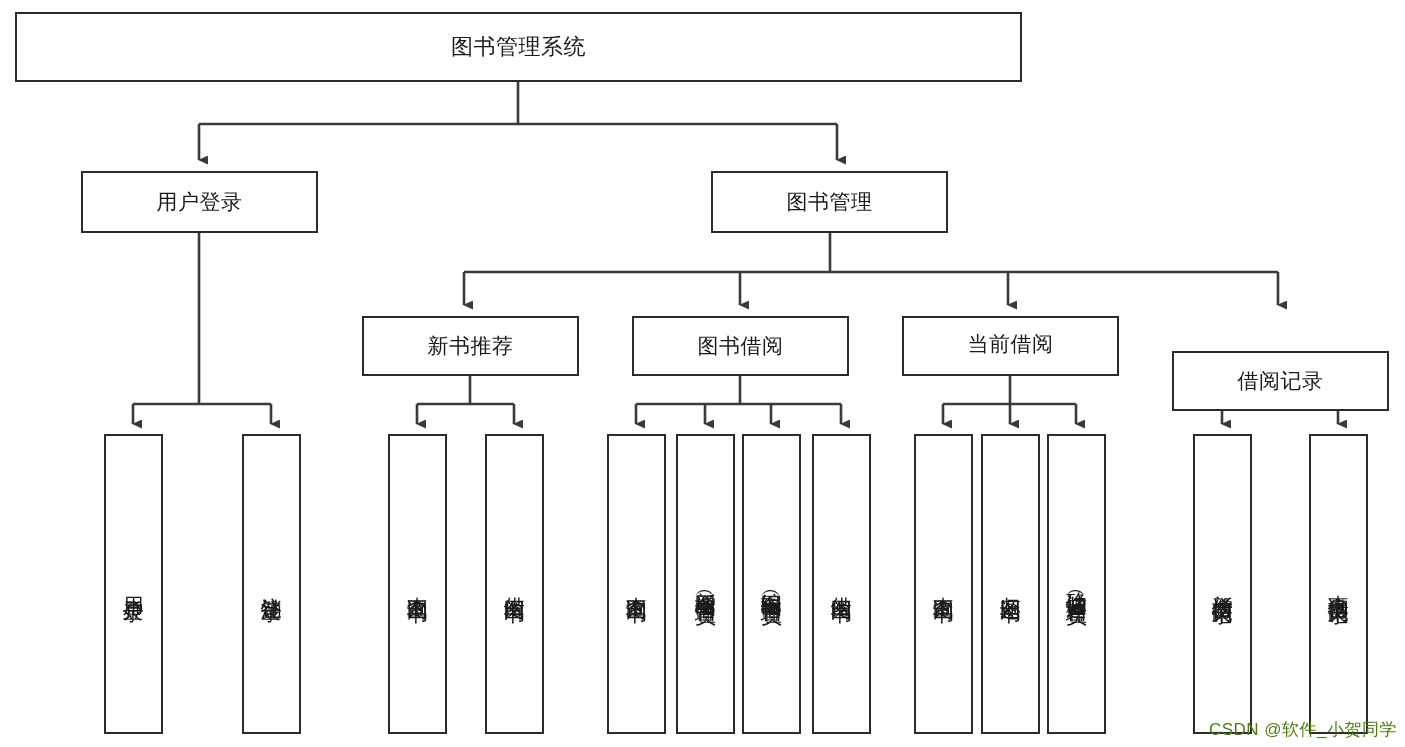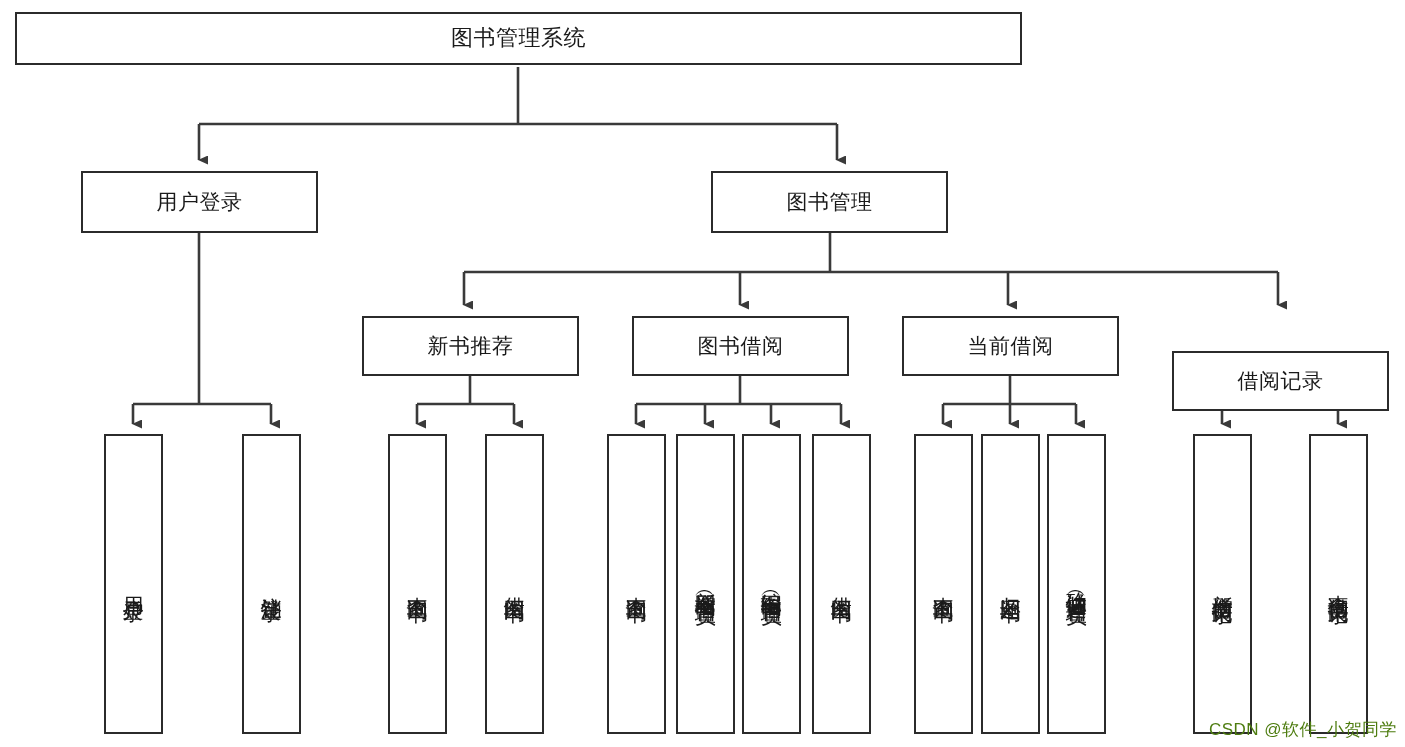--- a/index.html
+++ b/index.html
@@ -131,41 +131,41 @@
     </g>
 
     <g stroke="#3a3a3a" stroke-width="2.6" fill="none">
       <path d="M 1280 376 L 1280 404"></path>
       <path d="M 1222 404 L 1338 404"></path>
       <path d="M 1222 404 L 1222 424" marker-end="url(#arrowhead)"></path>
       <path d="M 1338 404 L 1338 424" marker-end="url(#arrowhead)"></path>
     </g>
   </svg>
 
-  <div class="node-box" style="left:15px; top:12px; width:1007px; height:53px;">
+  <div class="node-box" style="left:15px; top:12px; width:1007px; height:70px;">
     <span class="node-label-h root-label">图书管理系统</span>
   </div>
 
   <div class="node-box" style="left:81px; top:171px; width:237px; height:62px;">
     <span class="node-label-h">用户登录</span>
   </div>
 
   <div class="node-box" style="left:362px; top:316px; width:217px; height:60px;">
     <span class="node-label-h">新书推荐</span>
   </div>
 
   <div class="node-box" style="left:711px; top:171px; width:237px; height:62px;">
     <span class="node-label-h">图书管理</span>
   </div>
 
   <div class="node-box" style="left:632px; top:316px; width:217px; height:60px;">
     <span class="node-label-h">图书借阅</span>
   </div>
 
-  <div class="node-box" style="left:902px; top:316px; width:217px; height:60px;">
+  <div class="node-box" style="left:902px; top:316px; width:217px; height:60px;font-family:Liberation Mono, monospace;">
     <span class="node-label-h">当前借阅</span>
   </div>
 
   <div class="node-box" style="left:1172px; top:316px; width:217px; height:60px;margin-top:35px;">
     <span class="node-label-h">借阅记录</span>
   </div>
 
   <div class="node-box" style="left:104px; top:434px; width:59px; height:300px;">
     <span class="node-label-v">用户登录</span>
   </div>

